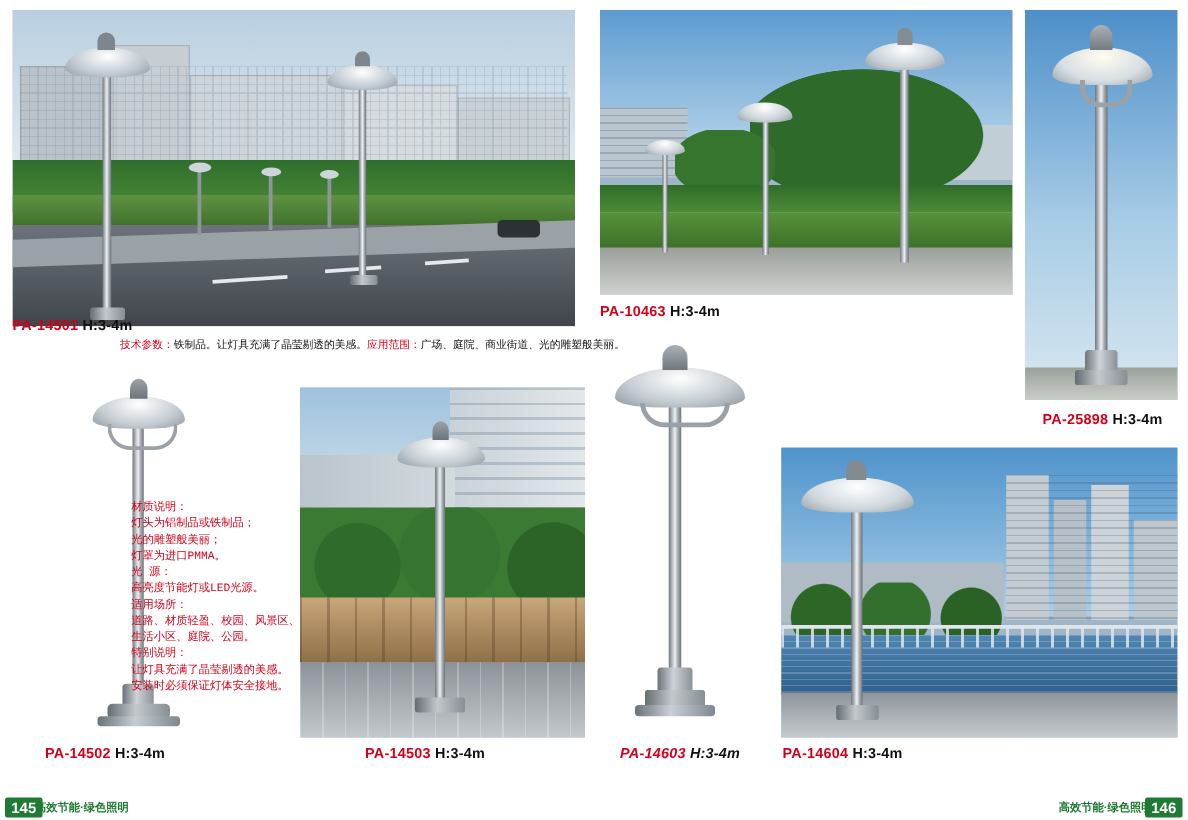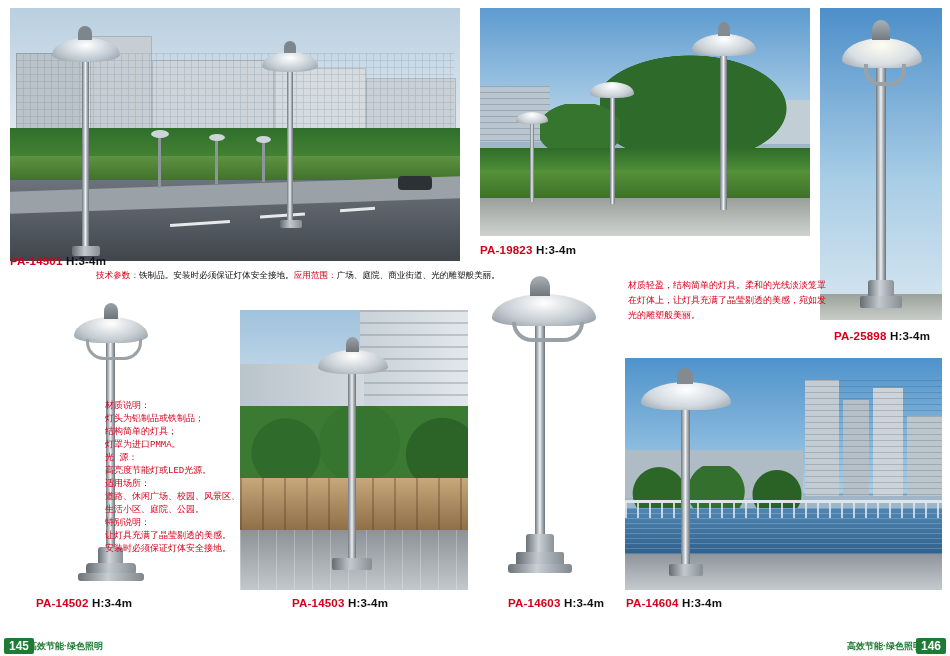--- a/index.html
+++ b/index.html
@@ -88,47 +88,47 @@
     <div style="position:absolute;left:252px;top:134px;width:3px;height:40px;background:#8d969d;"></div>
     <div style="position:absolute;left:246px;top:128px;width:15px;height:7px;background:#cdd5db;border-radius:50%;"></div>
   </div>
 
   <div class="caption" style="left:10px;top:255px;">
     <span>PA-14501</span>
     <span class="hh">H:3-4m</span>
   </div>
 
   <div class="tech" style="left:96px;top:270px;">
-    <span class="red">技术参数：</span><span>铁制品。安装时必须保证灯体安全接地。</span><span class="red">应用范围：</span><span>广场、庭院、商业街道、光的雕塑般美丽。</span>
+    <span class="red">技术参数：</span><span>铁制品。让灯具充满了晶莹剔透的美感。</span><span class="red">应用范围：</span><span>广场、庭院、商业街道、光的雕塑般美丽。</span>
   </div>
 
   <div style="position:absolute;left:22px;top:295px;width:200px;height:300px;">
     <div class="pole" style="left:84px;top:40px;width:9px;height:225px;"></div>
     <div style="position:absolute;left:52px;top:22px;width:74px;height:26px;background:radial-gradient(ellipse at 50% 25%,#ffffff,#c4ccd2 60%,#8e979e);border-radius:50% 50% 40% 40%/72% 72% 28% 28%;"></div>
     <div style="position:absolute;left:82px;top:8px;width:14px;height:16px;background:linear-gradient(to bottom,#9aa2a8,#6d757b);border-radius:50% 50% 0 0;"></div>
     <div style="position:absolute;left:64px;top:44px;width:50px;height:18px;border-left:3px solid #9aa2a8;border-right:3px solid #9aa2a8;border-bottom:3px solid #9aa2a8;border-radius:0 0 18px 18px;"></div>
     <div style="position:absolute;left:76px;top:252px;width:25px;height:18px;background:linear-gradient(to right,#6a7177,#cdd3d8 45%,#8b9299);border-radius:3px 3px 0 0;"></div>
     <div class="base" style="left:64px;top:268px;width:50px;height:12px;border-radius:4px;"></div>
     <div style="position:absolute;left:56px;top:278px;width:66px;height:8px;background:linear-gradient(to right,#6a7177,#c7ced3 45%,#7f868c);border-radius:3px;"></div>
   </div>
 
   <div class="caption" style="left:36px;top:597px;">
     <span>PA-14502</span>
     <span class="hh">H:3-4m</span>
   </div>
 
   <div class="textblock" style="left:105px;top:400px;width:140px;font-family:Liberation Mono, monospace;">
     <div>材质说明：</div>
     <div>灯头为铝制品或铁制品；</div>
-    <div>结构简单的灯具；</div>
+    <div>光的雕塑般美丽；</div>
     <div>灯罩为进口PMMA。</div>
     <div>光    源：</div>
     <div>高亮度节能灯或LED光源。</div>
     <div>适用场所：</div>
-    <div>道路、休闲广场、校园、风景区、</div>
+    <div>道路、材质轻盈、校园、风景区、</div>
     <div>生活小区、庭院、公园。</div>
     <div>特别说明：</div>
     <div>让灯具充满了晶莹剔透的美感。</div>
     <div>安装时必须保证灯体安全接地。</div>
   </div>
 
   <div class="photo" style="left:240px;top:310px;width:228px;height:280px;">
     <div style="position:absolute;left:0;top:0;width:100%;height:40%;background:linear-gradient(to bottom,#9fc2dd,#d7e4ee);"></div>
 
     <div style="position:absolute;left:120px;top:0;width:108px;height:150px;background:linear-gradient(to right,#c9d2d8,#e2e7ea);"></div>
@@ -170,57 +170,52 @@
     <div class="pole" style="left:240px;top:44px;width:7px;height:158px;"></div>
     <div style="position:absolute;left:212px;top:26px;width:64px;height:22px;background:radial-gradient(ellipse at 50% 25%,#ffffff,#c9d1d7 60%,#919aa1);border-radius:50% 50% 40% 40%/72% 72% 28% 28%;"></div>
     <div style="position:absolute;left:238px;top:14px;width:12px;height:14px;background:#848c92;border-radius:50% 50% 0 0;"></div>
     <div class="pole" style="left:130px;top:86px;width:5px;height:110px;"></div>
     <div style="position:absolute;left:110px;top:74px;width:44px;height:16px;background:radial-gradient(ellipse at 50% 25%,#ffffff,#c9d1d7 60%,#919aa1);border-radius:50% 50% 40% 40%/72% 72% 28% 28%;"></div>
     <div class="pole" style="left:50px;top:112px;width:4px;height:82px;"></div>
     <div style="position:absolute;left:36px;top:104px;width:32px;height:12px;background:radial-gradient(ellipse at 50% 25%,#ffffff,#c9d1d7 60%,#919aa1);border-radius:50% 50% 40% 40%/72% 72% 28% 28%;"></div>
   </div>
 
   <div class="caption" style="left:480px;top:244px;">
-    <span>PA-19823</span>
+    <span>PA-10463</span>
     <span class="hh">H:3-4m</span>
   </div>
 
   <div class="photo" style="left:820px;top:8px;width:122px;height:312px;">
     <div style="position:absolute;left:0;top:0;width:100%;height:100%;background:linear-gradient(to bottom,#4d8fc9,#a8cde6 55%,#d9e7f0);"></div>
     <div style="position:absolute;left:0;bottom:0;width:100%;height:26px;background:linear-gradient(to bottom,#9aa29a,#c9cdc8);"></div>
     <div class="pole" style="left:56px;top:56px;width:10px;height:232px;"></div>
     <div style="position:absolute;left:22px;top:30px;width:80px;height:30px;background:radial-gradient(ellipse at 50% 25%,#fffdf0,#d8dee3 60%,#97a0a7);border-radius:50% 50% 38% 38%/74% 74% 26% 26%;"></div>
     <div style="position:absolute;left:52px;top:12px;width:18px;height:20px;background:linear-gradient(to bottom,#aab2b8,#737b81);border-radius:50% 50% 0 0;"></div>
     <div style="position:absolute;left:44px;top:56px;width:34px;height:18px;border-left:4px solid #9aa2a8;border-right:4px solid #9aa2a8;border-bottom:4px solid #9aa2a8;border-radius:0 0 16px 16px;"></div>
     <div style="position:absolute;left:48px;top:272px;width:26px;height:18px;background:linear-gradient(to right,#6d747a,#ccd2d7 45%,#8a9197);border-radius:3px 3px 0 0;"></div>
     <div class="base" style="left:40px;top:288px;width:42px;height:12px;"></div>
   </div>
 
   <div class="caption" style="left:834px;top:330px;">
     <span>PA-25898</span>
     <span class="hh">H:3-4m</span>
   </div>
 
-  <div class="textblock" style="left:628px;top:278px;width:200px;line-height:15px;">
-    <div>材质轻盈，结构简单的灯具。柔和的光线淡淡笼罩</div>
-    <div>在灯体上，让灯具充满了晶莹剔透的美感，宛如发</div>
-    <div>光的雕塑般美丽。</div>
-  </div>
 
   <div style="position:absolute;left:480px;top:272px;width:130px;height:320px;">
     <div class="pole" style="left:55px;top:52px;width:10px;height:230px;"></div>
     <div style="position:absolute;left:12px;top:22px;width:104px;height:32px;background:radial-gradient(ellipse at 50% 28%,#ffffff,#c2cad0 60%,#8b949b);border-radius:50% 50% 34% 34%/76% 76% 24% 24%;"></div>
     <div style="position:absolute;left:50px;top:4px;width:20px;height:20px;background:linear-gradient(to bottom,#aab2b8,#6f777d);border-radius:50% 50% 0 0;"></div>
     <div style="position:absolute;left:32px;top:50px;width:64px;height:16px;border-left:4px solid #99a1a7;border-right:4px solid #99a1a7;border-bottom:4px solid #99a1a7;border-radius:0 0 20px 20px;"></div>
     <div style="position:absolute;left:46px;top:262px;width:28px;height:20px;background:linear-gradient(to right,#6b7278,#ccd2d7 45%,#8a9197);border-radius:3px 3px 0 0;"></div>
     <div class="base" style="left:36px;top:280px;width:48px;height:14px;"></div>
     <div style="position:absolute;left:28px;top:292px;width:64px;height:9px;background:linear-gradient(to right,#6b7278,#c9cfd4 45%,#808790);border-radius:3px;"></div>
   </div>
 
-  <div class="caption" style="left:508px;top:597px;">
+  <div class="caption" style="left:496px;top:597px;font-style:italic;">
     <span>PA-14603</span>
     <span class="hh">H:3-4m</span>
   </div>
 
   <div class="photo" style="left:625px;top:358px;width:317px;height:232px;">
     <div style="position:absolute;left:0;top:0;width:100%;height:58%;background:linear-gradient(to bottom,#4f93cb,#aacfe8);"></div>
 
     <div style="position:absolute;left:180px;top:22px;width:34px;height:116px;background:#c3ccd3;"></div>
     <div style="position:absolute;left:218px;top:42px;width:26px;height:96px;background:#b6c0c8;"></div>
     <div style="position:absolute;left:248px;top:30px;width:30px;height:108px;background:#ccd4da;"></div>

